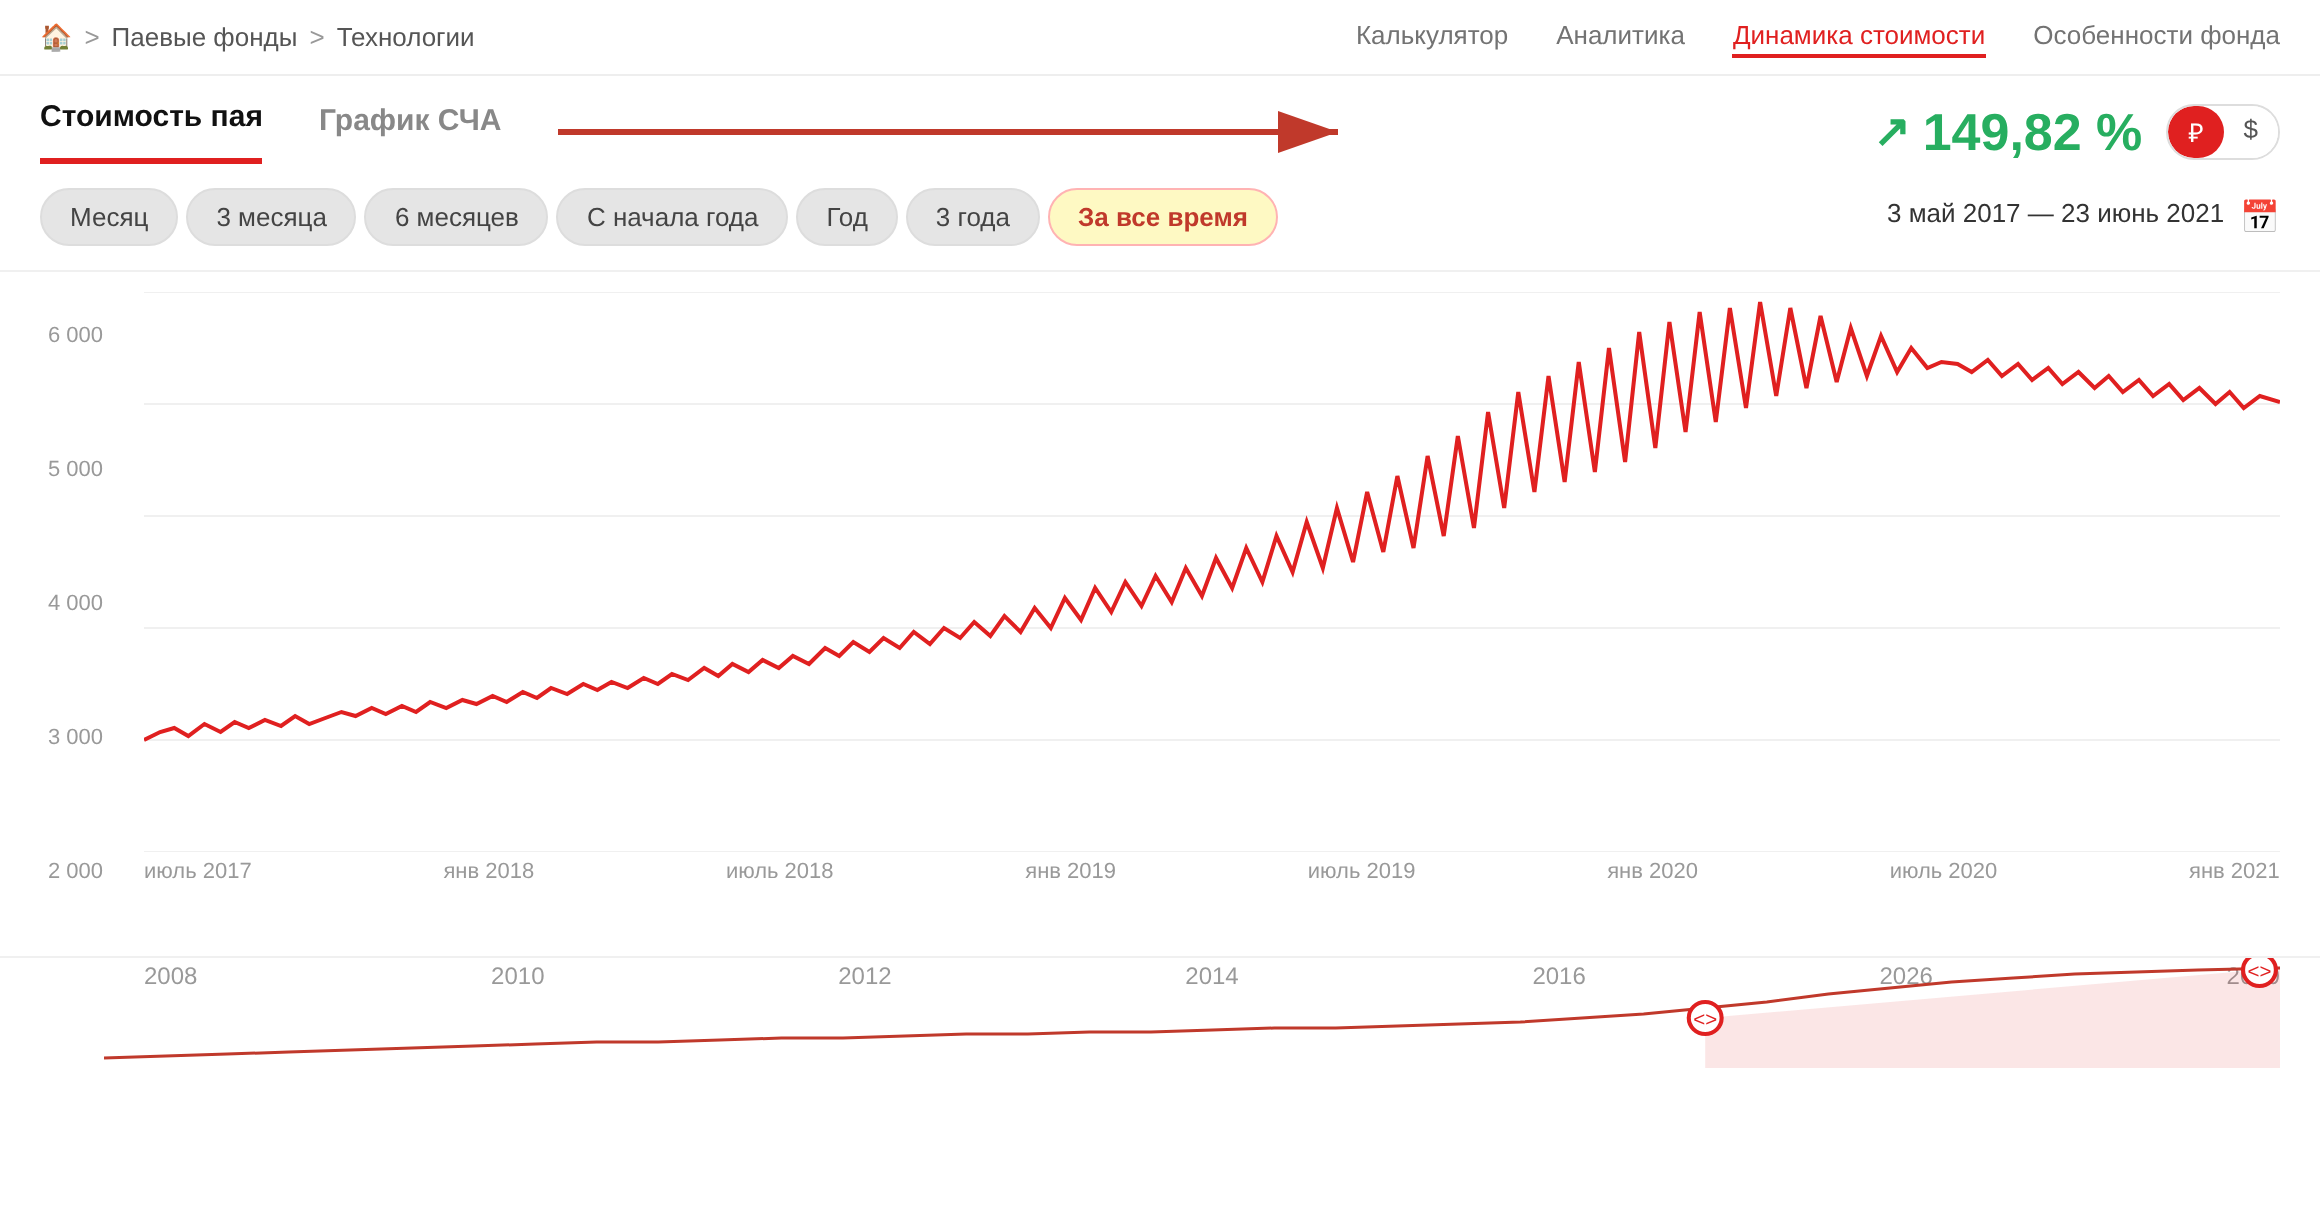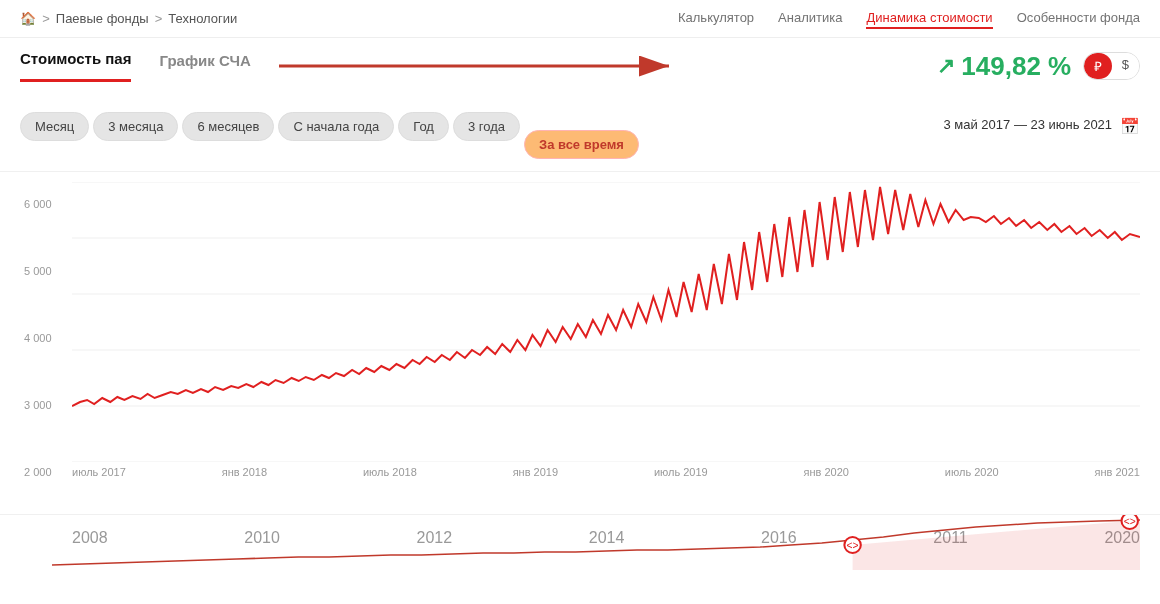--- a/index.html
+++ b/index.html
@@ -102,25 +102,24 @@
       padding: 6px 14px;
       border: 1px solid #ddd;
       border-radius: 20px;
       font-size: 13px;
       cursor: pointer;
       color: #444;
       background: #e5e5e5;
       white-space: nowrap;
     }
     .period-btn.active {
-      background: #fdba74;
+      background: #fef9c3;
       border-color: #ffb3b3;
       color: #c0392b;
       font-weight: 600;
-      margin-top: 36px;
     }
     .date-range {
       margin-left: auto;
       display: flex;
       align-items: flex-start;
       gap: 8px;
       font-size: 13px;
       color: #333;
     }
     .calendar-icon {
@@ -181,22 +180,21 @@
       left: 52px;
       right: 20px;
       top: 0;
       bottom: 0;
     }
     .mini-x-labels {
       display: flex;
       justify-content: space-between;
       padding: 2px 0 0 52px;
       color: #999;
-      font-size: 16px;
-      margin-top: 12px;
+      font-size: 12px;
     }
   </style>
 </head>
 <body>
 
 <div style="position:relative;">
 
   <div class="breadcrumb-bar">
     <div class="breadcrumb-left">
       <span>🏠</span>
@@ -332,18 +330,18 @@
         <text x="1050" y="10" text-anchor="middle" font-size="10" fill="#e02020">&lt;&gt;</text>
       </svg>
     </div>
 
     <div class="mini-x-labels">
       <span>2008</span>
       <span>2010</span>
       <span>2012</span>
       <span>2014</span>
       <span>2016</span>
-      <span>2011</span>
+      <span>2026</span>
       <span>2020</span>
     </div>
   </div>
 
 </div>
 
 </body></html>

